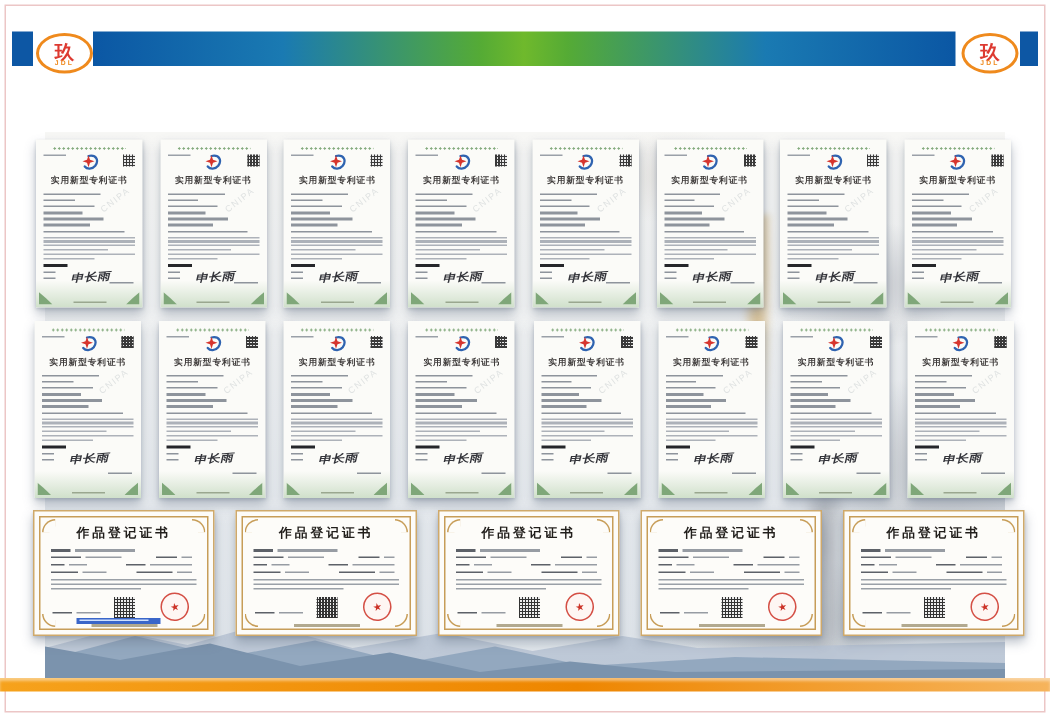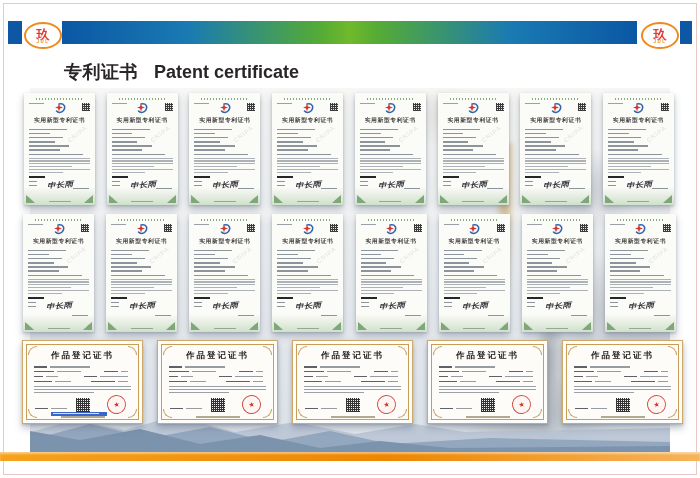--- a/index.html
+++ b/index.html
@@ -130,23 +130,20 @@
     <span class="ch">玖</span>
     <span class="sub">JDL</span>
   </div>
   <div class="hbar main"></div>
   <div class="logo r">
     <span class="ch">玖</span>
     <span class="sub">JDL</span>
   </div>
   <div class="hbar stub-r"></div>
 
-  <div class="slide-title">
-    <span class="zh">专利证书</span><span class="en">Patent certificate</span>
-  </div>
 
   <div class="crow row1">
   <div class="pcert">
     <div class="pc-fade"></div>
     <div class="pc-scroll"></div>
     <div class="pc-head">
       <span class="pc-no"></span>
       <svg class="pc-emblem" viewBox="0 0 24 24">
         <path d="M10 4 C21 2 24 10 19 17 C15 22 8 22 5 18" fill="none" stroke="#2f63b0" stroke-width="3" stroke-linecap="round"></path>
         <polygon points="10,3 12,9 18,11 12,13 10,19 8,13 2,11 8,9" fill="#d6352e"></polygon>

